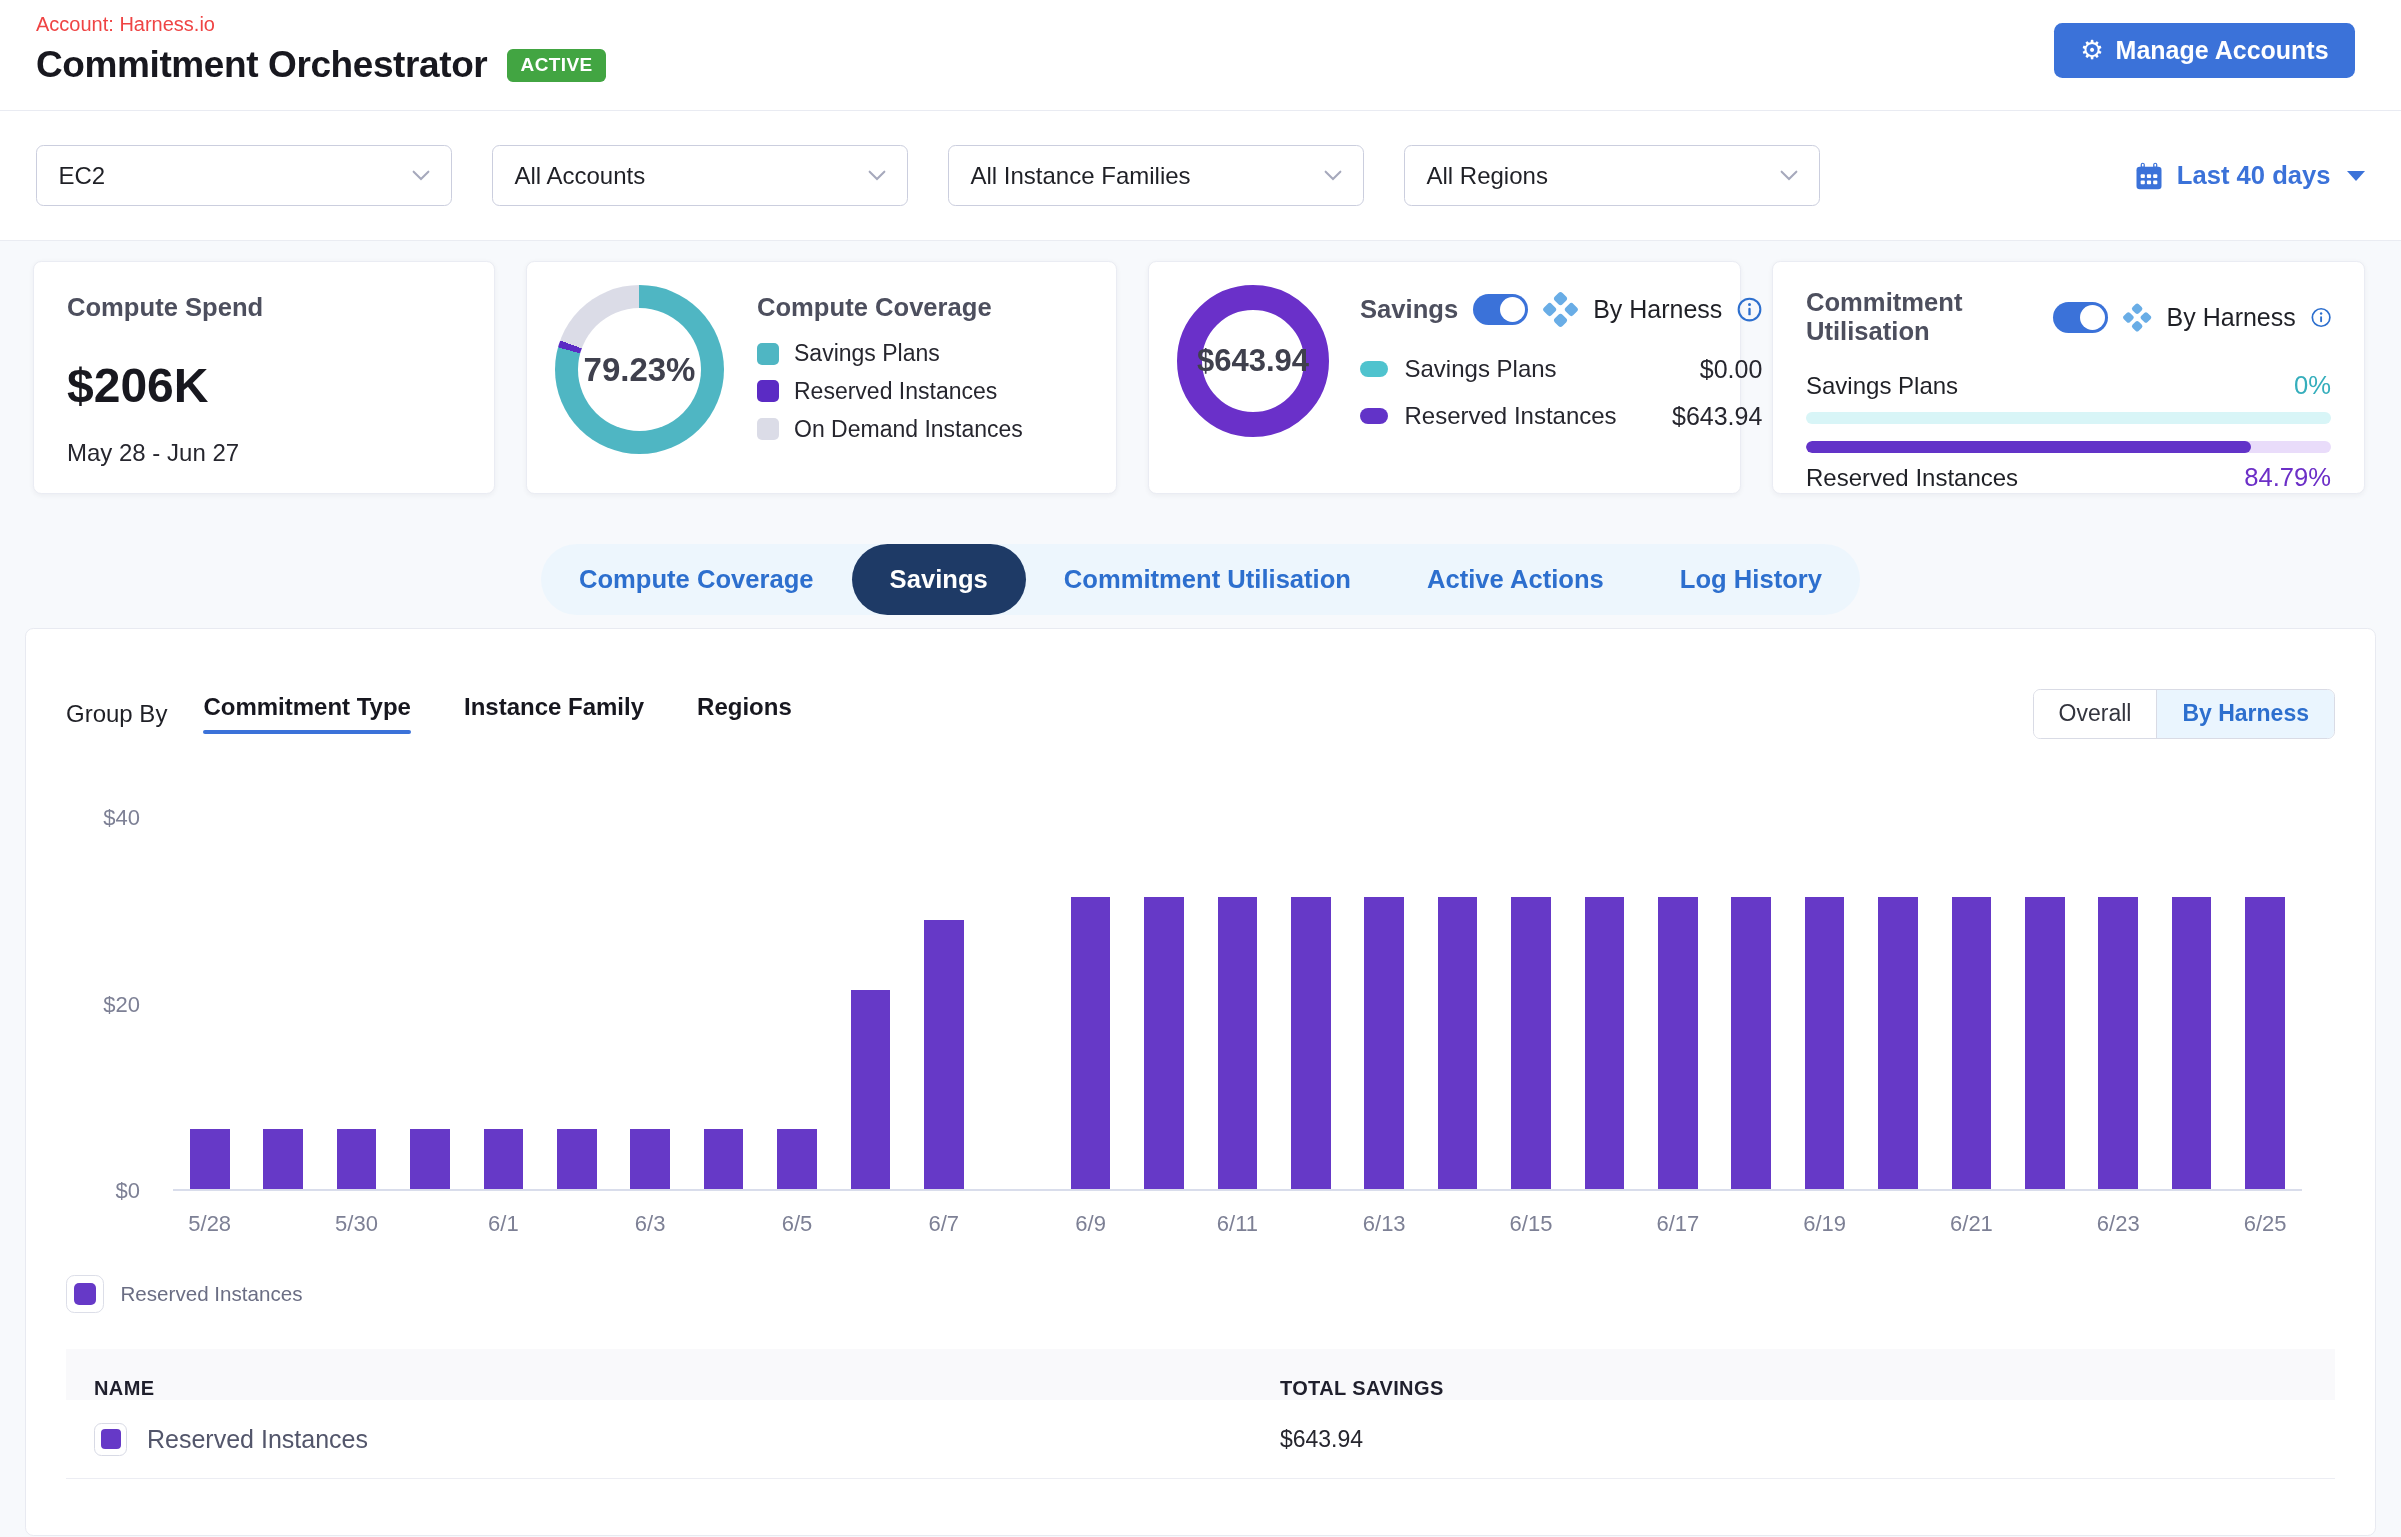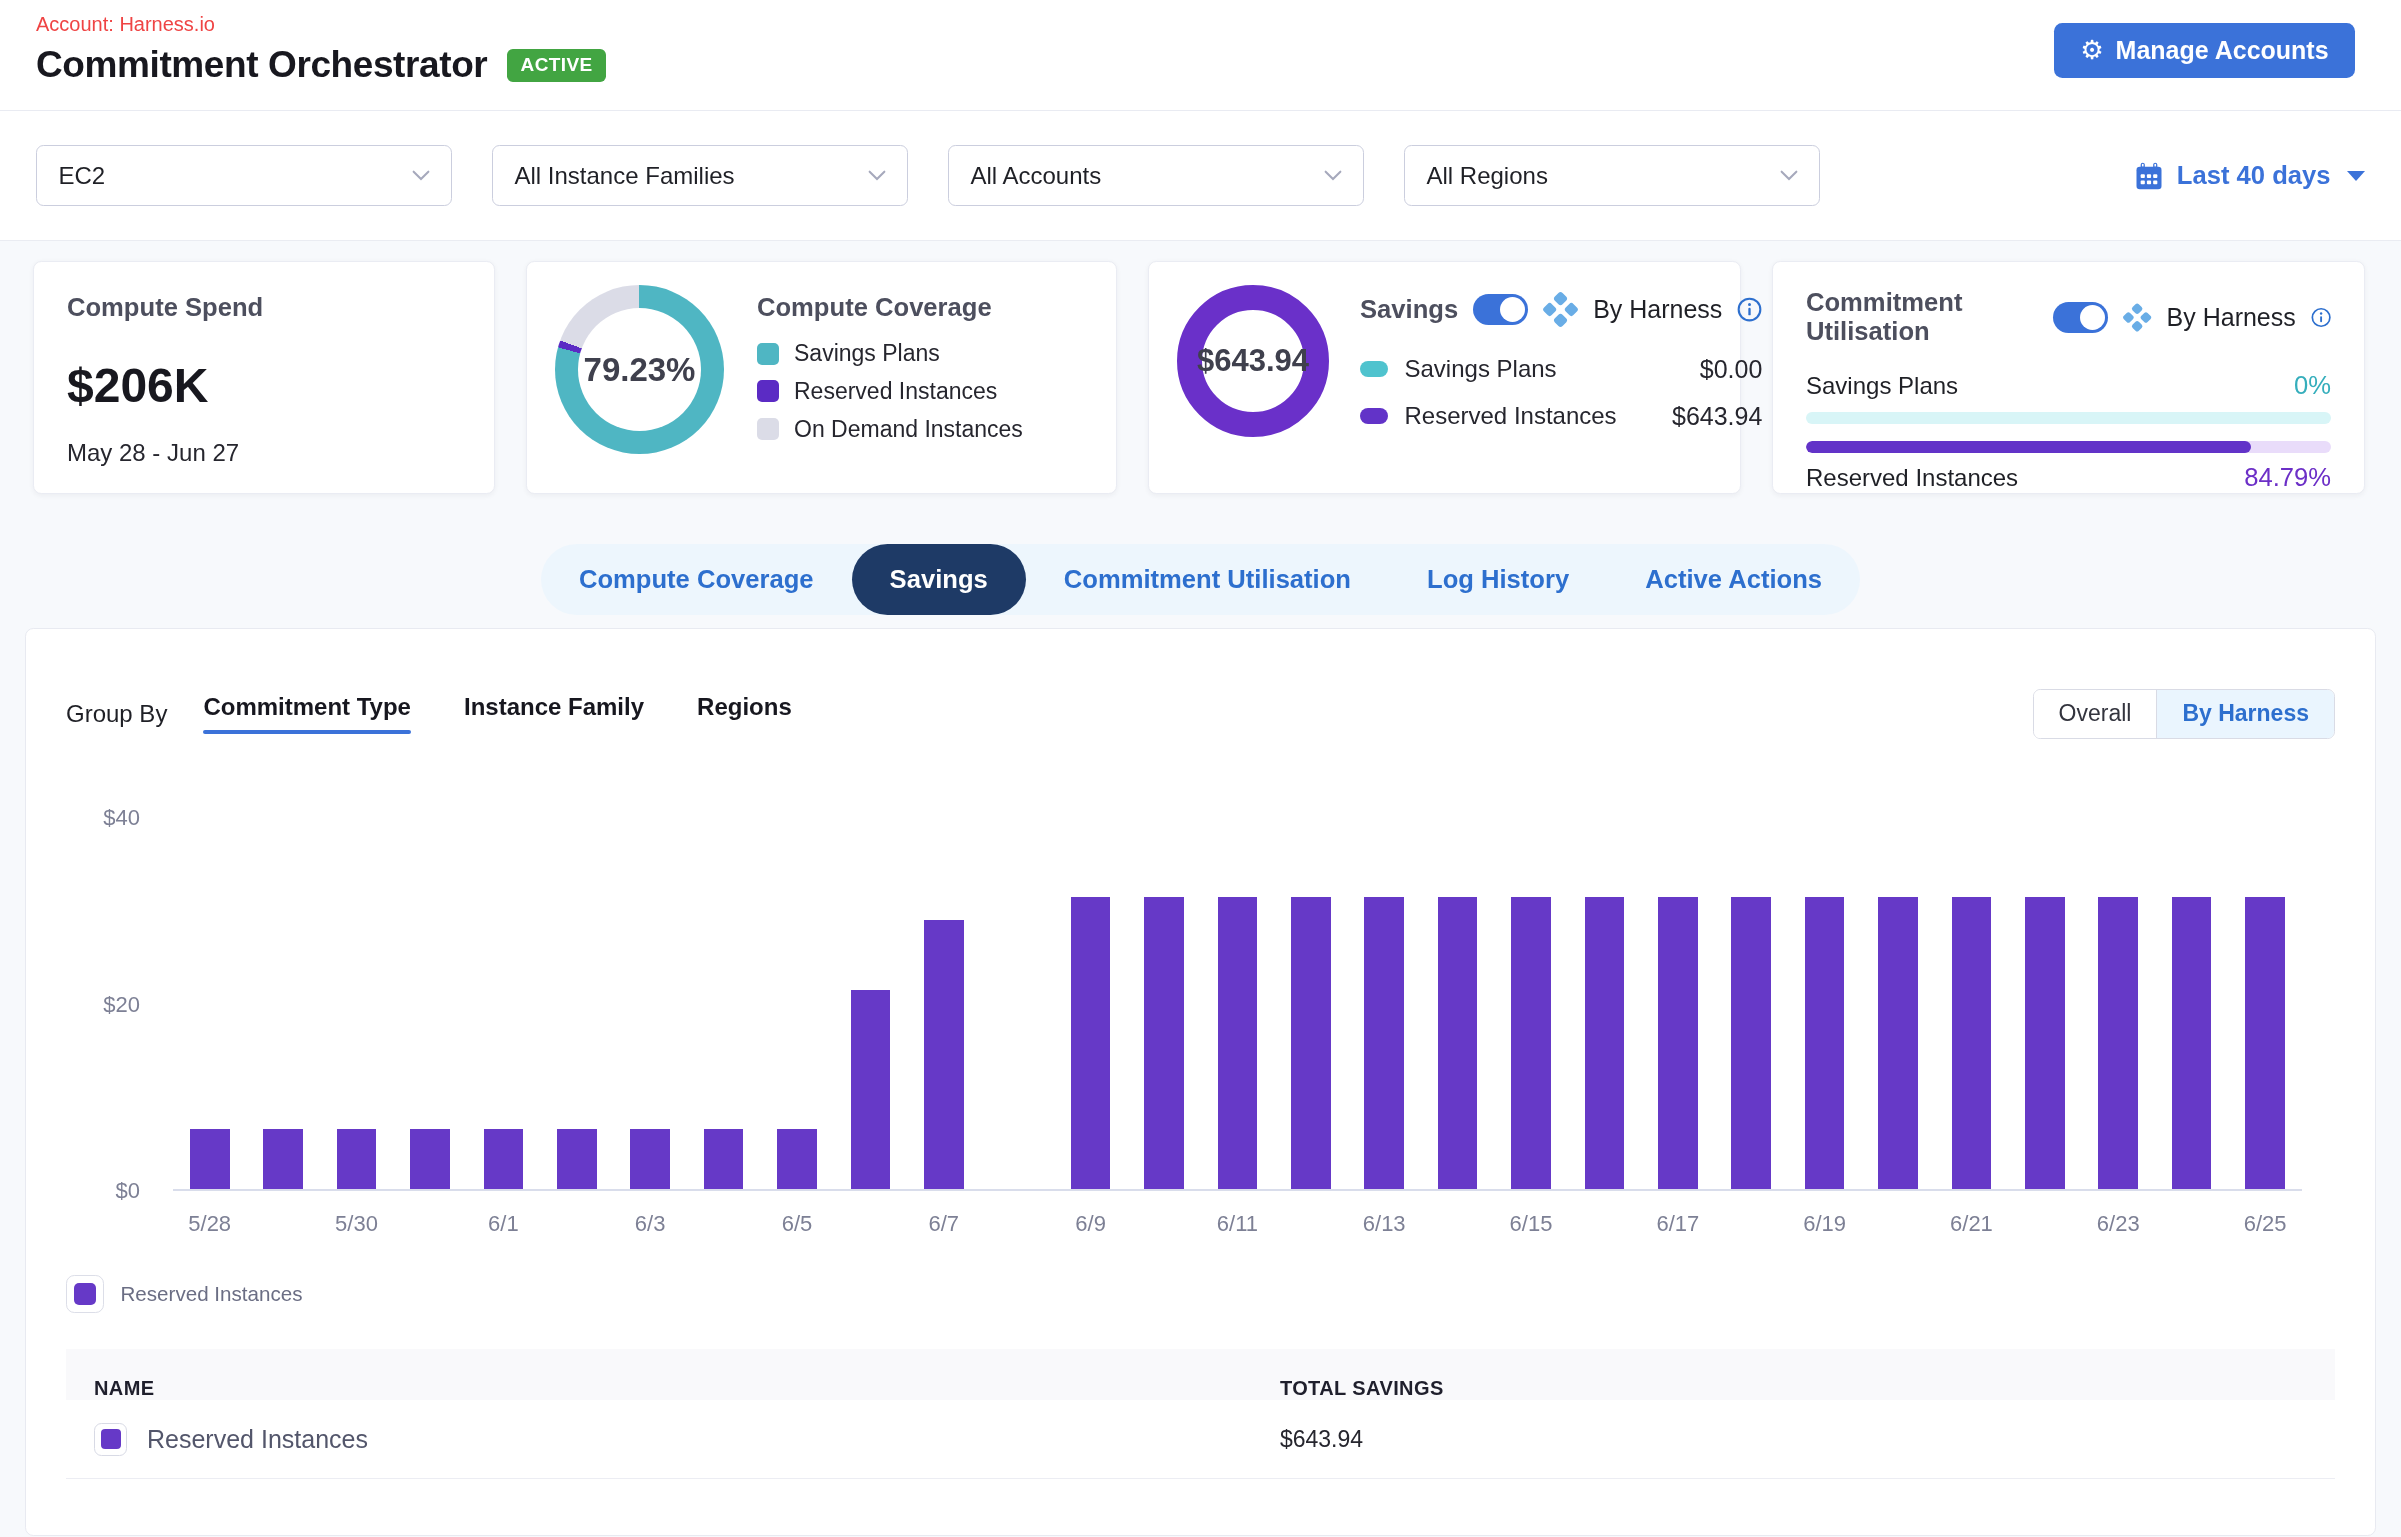--- a/index.html
+++ b/index.html
@@ -126,27 +126,27 @@
 </div>
 
 <div class="filterbar">
   <div class="select">
     <span>EC2</span>
     <svg width="18" height="11.6" viewBox="0 0 22 14">
         <path d="M2 2 L11 11 L20 2" fill="none" stroke="#A6A9BC" stroke-width="2.5" stroke-linecap="round"></path>
       </svg>
   </div>
   <div class="select">
-    <span>All Instance Families</span>
+    <span>All Accounts</span>
     <svg width="18" height="11.6" viewBox="0 0 22 14">
         <path d="M2 2 L11 11 L20 2" fill="none" stroke="#A6A9BC" stroke-width="2.5" stroke-linecap="round"></path>
       </svg>
   </div>
   <div class="select">
-    <span>All Accounts</span>
+    <span>All Instance Families</span>
     <svg width="18" height="11.6" viewBox="0 0 22 14">
         <path d="M2 2 L11 11 L20 2" fill="none" stroke="#A6A9BC" stroke-width="2.5" stroke-linecap="round"></path>
       </svg>
   </div>
   <div class="select">
     <span>All Regions</span>
     <svg width="18" height="11.6" viewBox="0 0 22 14">
         <path d="M2 2 L11 11 L20 2" fill="none" stroke="#A6A9BC" stroke-width="2.5" stroke-linecap="round"></path>
       </svg>
   </div>
@@ -282,22 +282,22 @@
           </div>
         </div>
     </div>
   </div>
 
   <div class="tabs-wrap">
     <div class="tabs" id="main-tabs">
         <div class="tab">Compute Coverage</div>
         <div class="tab active">Savings</div>
         <div class="tab">Commitment Utilisation</div>
+        <div class="tab">Active Actions</div>
         <div class="tab">Log History</div>
-        <div class="tab">Active Actions</div>
       </div>
   </div>
 
   <div class="panel">
     <div class="groupby-row">
       <span class="groupby-label">Group By</span>
       <div class="group-options" id="group-options">
           <div class="group-opt active">Commitment Type</div>
           <div class="group-opt">Instance Family</div>
           <div class="group-opt">Regions</div>

